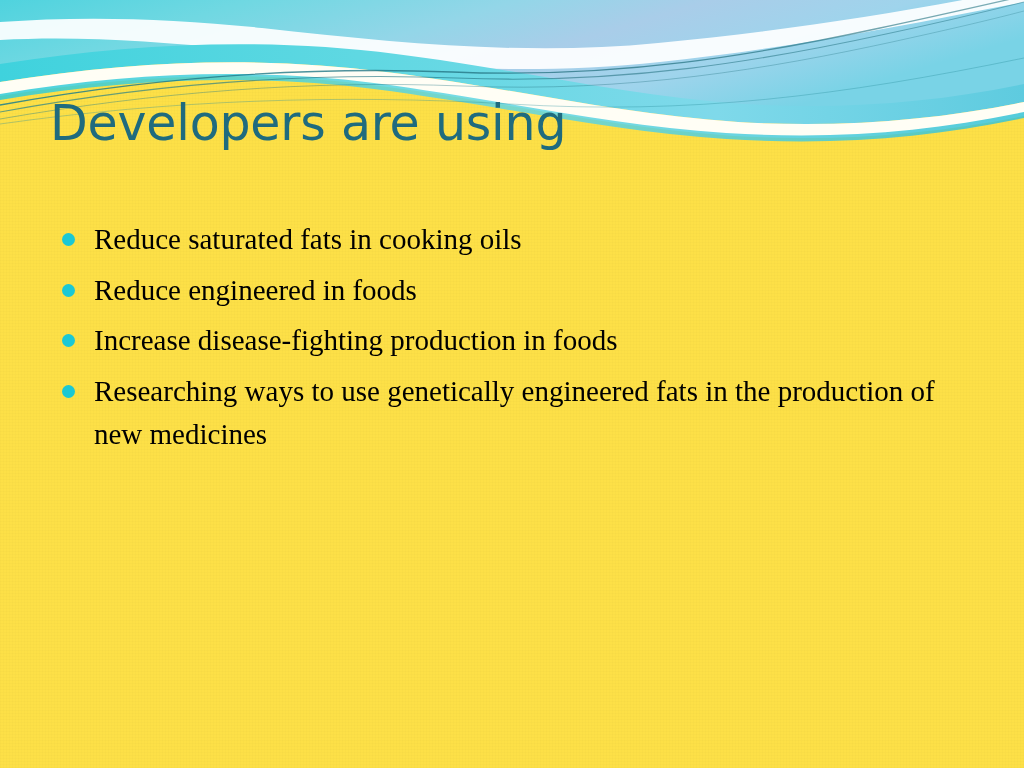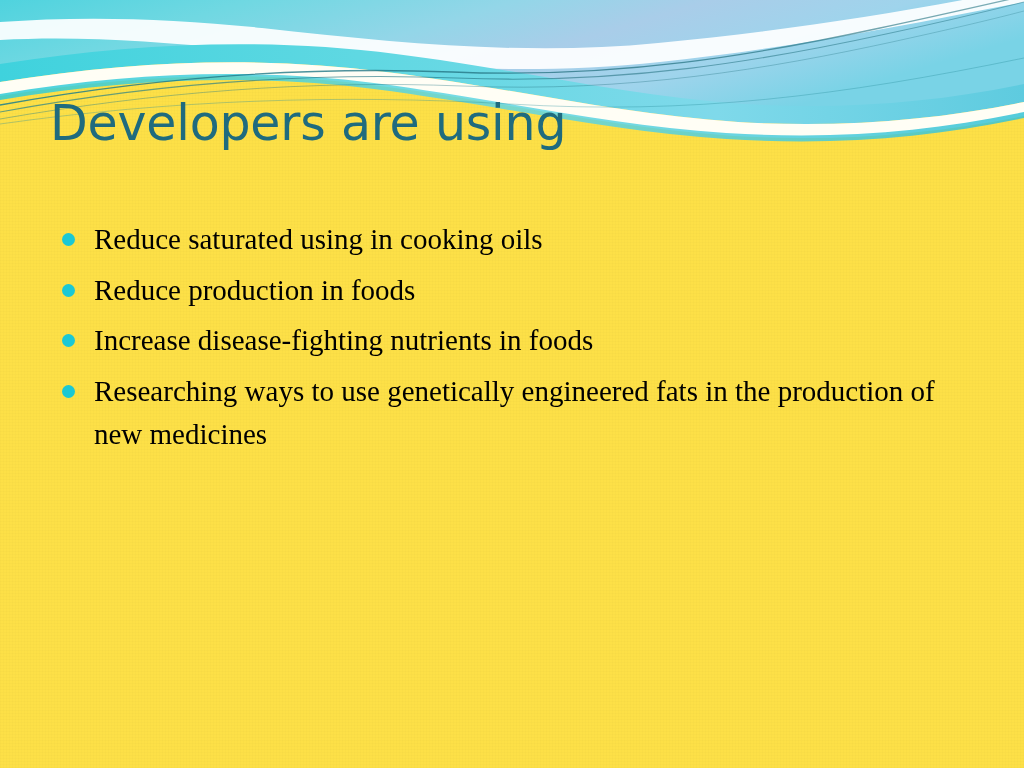--- a/index.html
+++ b/index.html
@@ -188,29 +188,29 @@
 
   <div id="content">
 
     <h1 id="slide-title">
       <span>Developers are using</span><br>
     </h1>
 
     <ul id="bullet-list">
       <li>
         <span class="bullet-dot"></span>
-        <span class="bullet-text">Reduce saturated using in cooking oils</span>
-      </li>
-      <li>
-        <span class="bullet-dot"></span>
-        <span class="bullet-text">Reduce production in foods</span>
-      </li>
-      <li>
-        <span class="bullet-dot"></span>
-        <span class="bullet-text">Increase disease-fighting nutrients in foods</span>
+        <span class="bullet-text">Reduce saturated fats in cooking oils</span>
+      </li>
+      <li>
+        <span class="bullet-dot"></span>
+        <span class="bullet-text">Reduce engineered in foods</span>
+      </li>
+      <li>
+        <span class="bullet-dot"></span>
+        <span class="bullet-text">Increase disease-fighting production in foods</span>
       </li>
       <li>
         <span class="bullet-dot"></span>
         <span class="bullet-text">Researching ways to use genetically engineered fats in the production of new medicines</span>
       </li>
     </ul>
 
   </div>
 </div>
 

